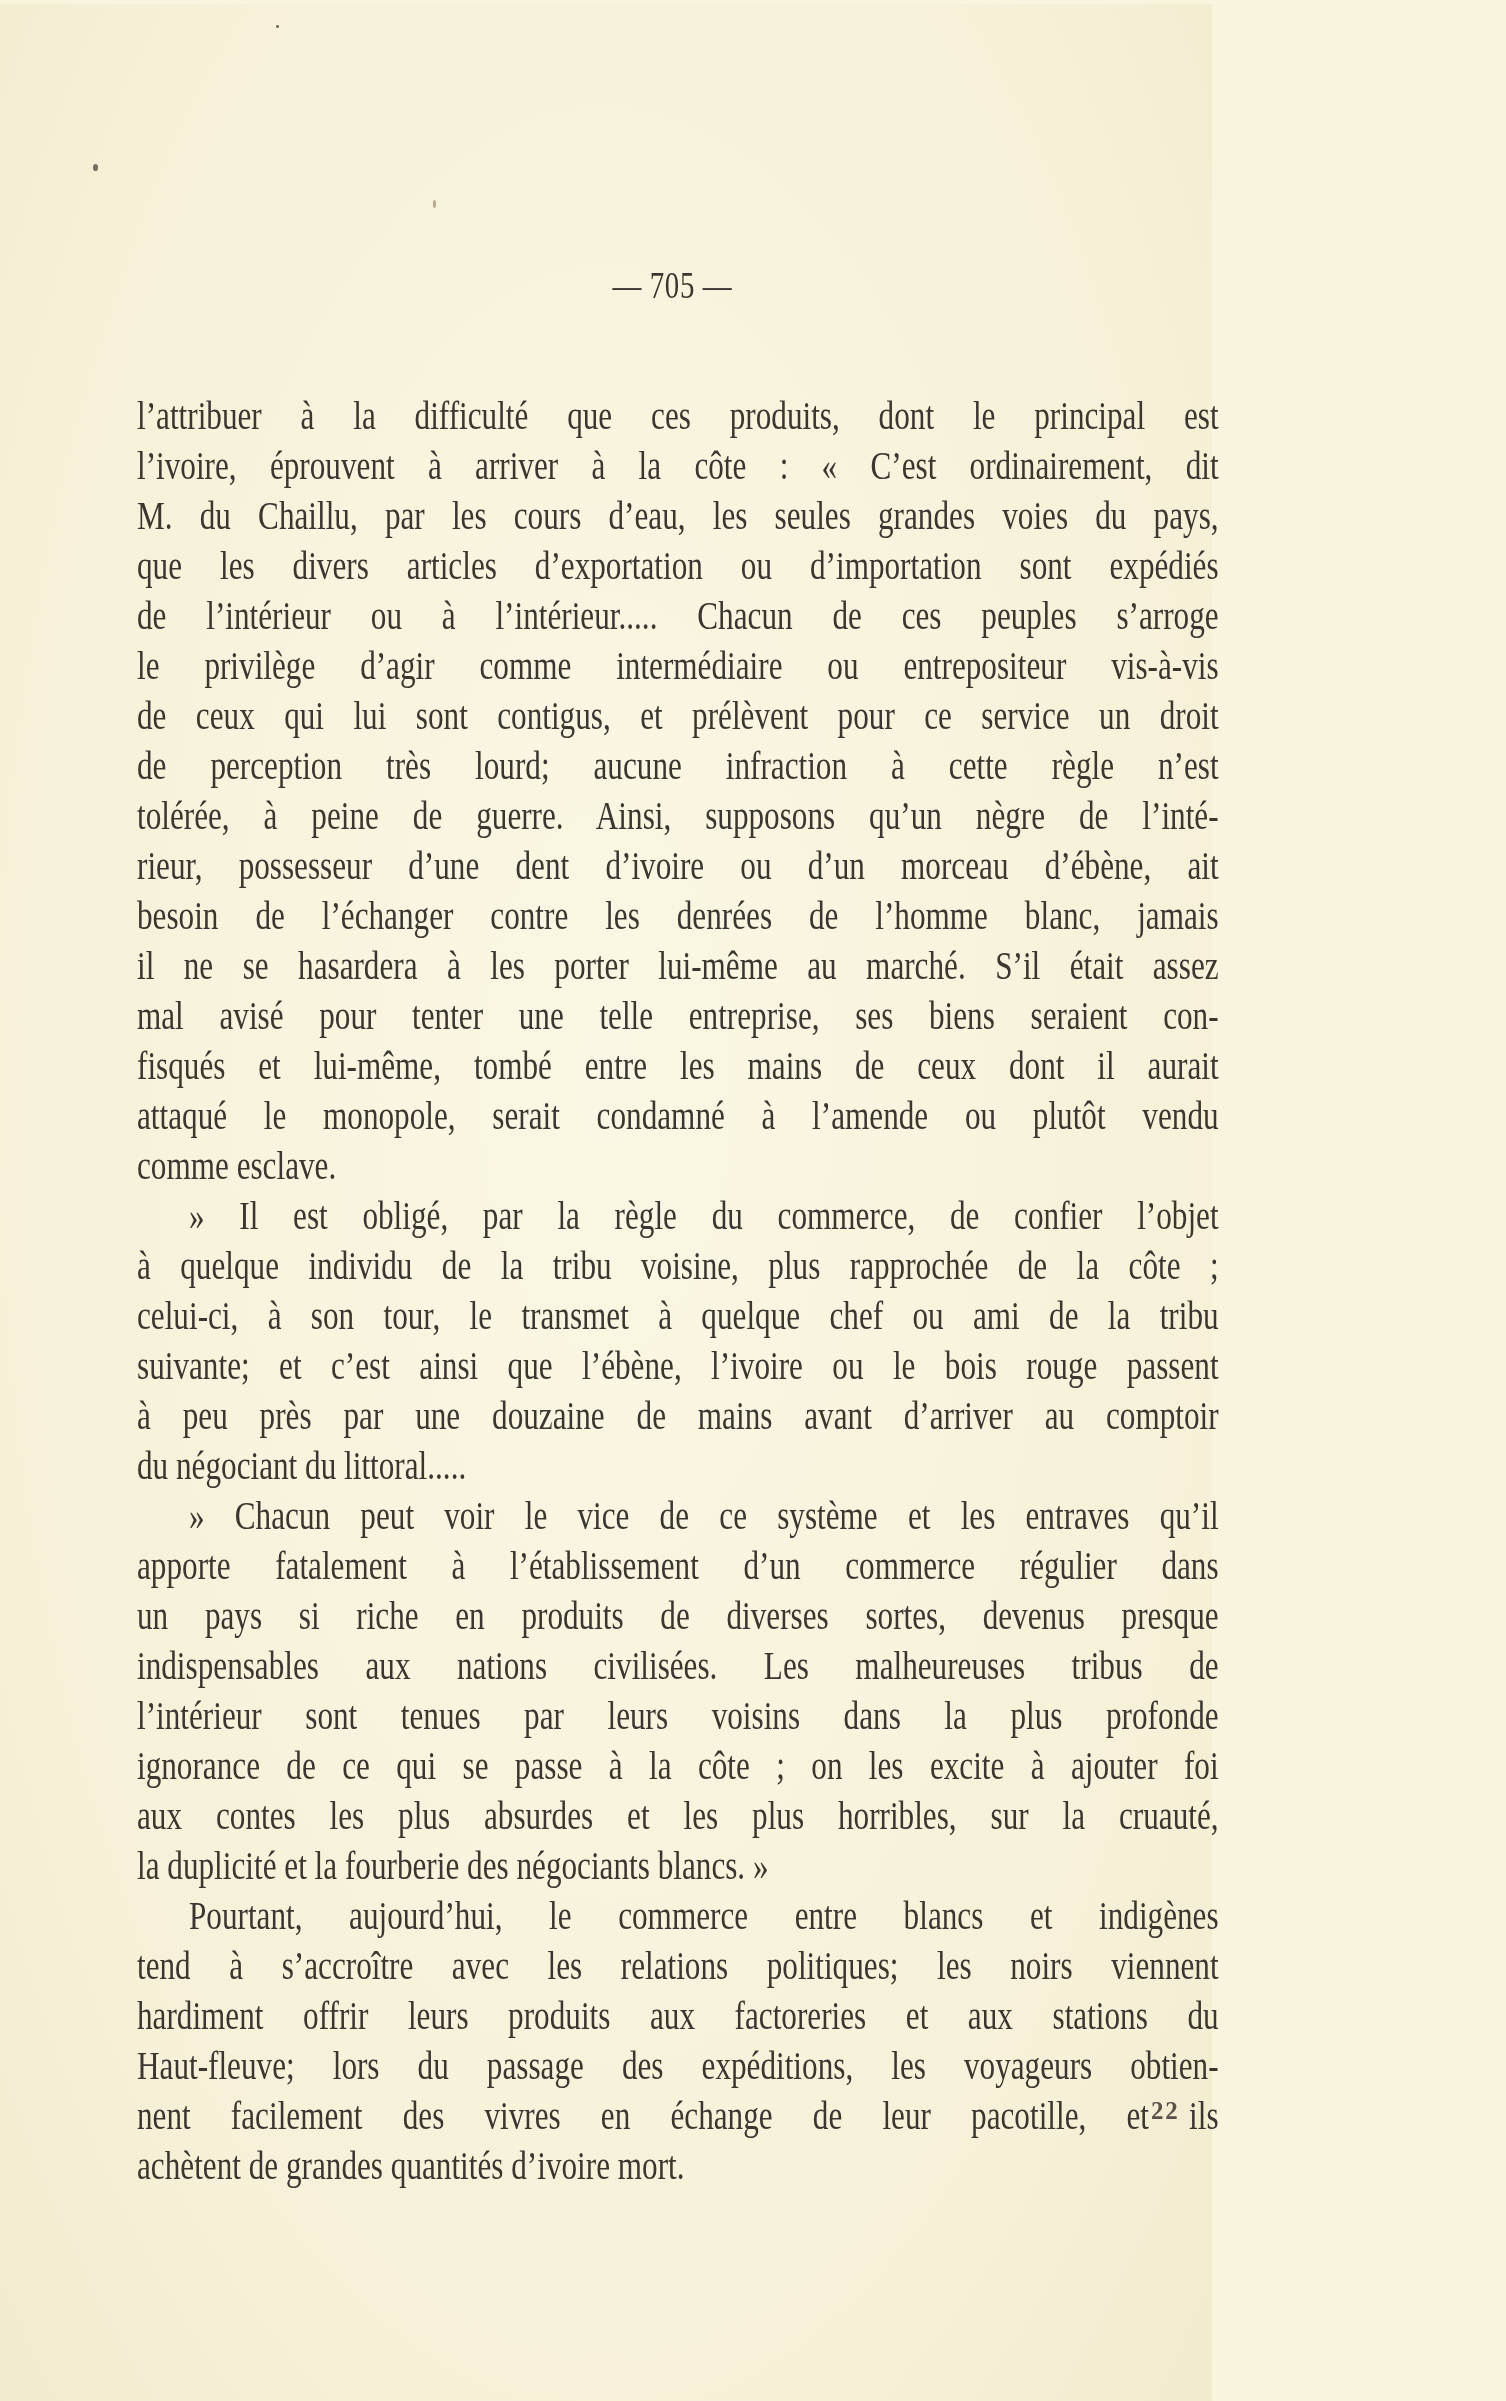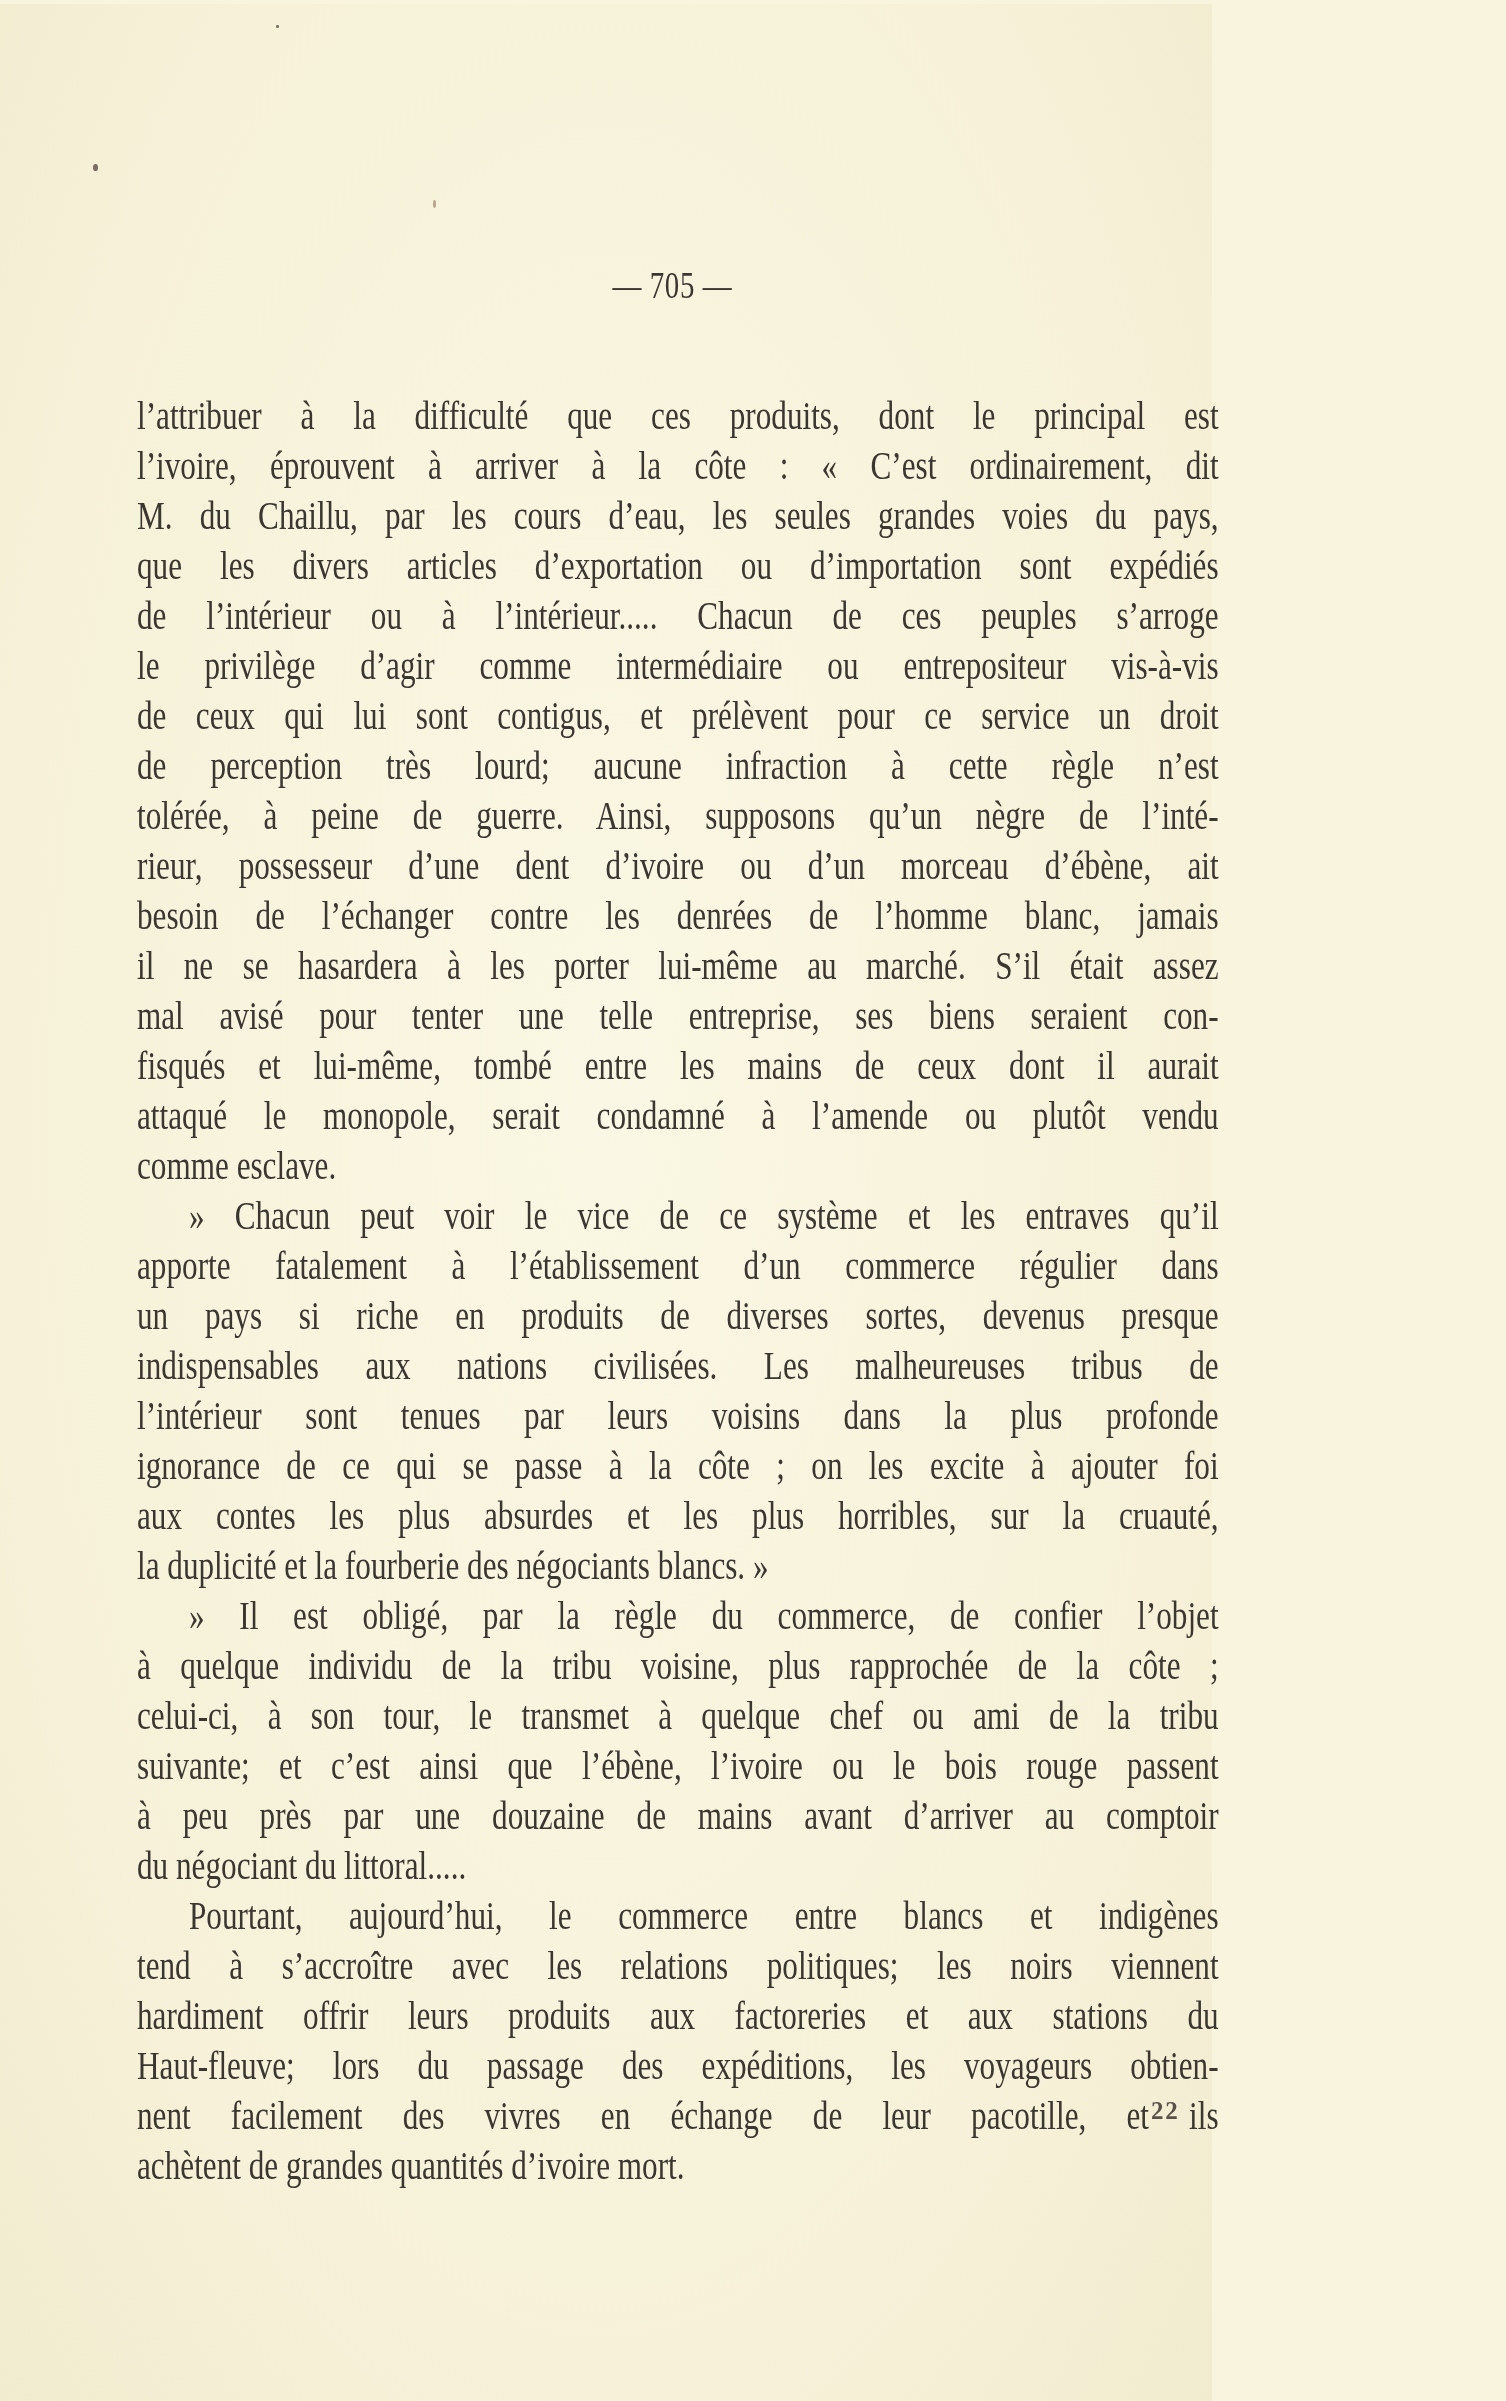--- a/index.html
+++ b/index.html
@@ -60,36 +60,36 @@
         <div class="line">tolérée, à peine de guerre. Ainsi, supposons qu’un nègre de l’inté-</div>
         <div class="line">rieur, possesseur d’une dent d’ivoire ou d’un morceau d’ébène, ait</div>
         <div class="line">besoin de l’échanger contre les denrées de l’homme blanc, jamais</div>
         <div class="line">il ne se hasardera à les porter lui-même au marché. S’il était assez</div>
         <div class="line">mal avisé pour tenter une telle entreprise, ses biens seraient con-</div>
         <div class="line">fisqués et lui-même, tombé entre les mains de ceux dont il aurait</div>
         <div class="line">attaqué le monopole, serait condamné à l’amende ou plutôt vendu</div>
         <div class="line last">comme esclave.</div>
       </div>
       <div>
+        <div class="line indent">» Il est obligé, par la règle du commerce, de confier l’objet</div>
+        <div class="line">à quelque individu de la tribu voisine, plus rapprochée de la côte ;</div>
+        <div class="line">celui-ci, à son tour, le transmet à quelque chef ou ami de la tribu</div>
+        <div class="line">suivante; et c’est ainsi que l’ébène, l’ivoire ou le bois rouge passent</div>
+        <div class="line">à peu près par une douzaine de mains avant d’arriver au comptoir</div>
+        <div class="line last">du négociant du littoral.....</div>
+      </div>
+      <div>
         <div class="line indent">» Chacun peut voir le vice de ce système et les entraves qu’il</div>
         <div class="line">apporte fatalement à l’établissement d’un commerce régulier dans</div>
         <div class="line">un pays si riche en produits de diverses sortes, devenus presque</div>
         <div class="line">indispensables aux nations civilisées. Les malheureuses tribus de</div>
         <div class="line">l’intérieur sont tenues par leurs voisins dans la plus profonde</div>
         <div class="line">ignorance de ce qui se passe à la côte ; on les excite à ajouter foi</div>
         <div class="line">aux contes les plus absurdes et les plus horribles, sur la cruauté,</div>
         <div class="line last">la duplicité et la fourberie des négociants blancs. »</div>
-      </div>
-      <div>
-        <div class="line indent">» Il est obligé, par la règle du commerce, de confier l’objet</div>
-        <div class="line">à quelque individu de la tribu voisine, plus rapprochée de la côte ;</div>
-        <div class="line">celui-ci, à son tour, le transmet à quelque chef ou ami de la tribu</div>
-        <div class="line">suivante; et c’est ainsi que l’ébène, l’ivoire ou le bois rouge passent</div>
-        <div class="line">à peu près par une douzaine de mains avant d’arriver au comptoir</div>
-        <div class="line last">du négociant du littoral.....</div>
       </div>
       <div>
         <div class="line indent">Pourtant, aujourd’hui, le commerce entre blancs et indigènes</div>
         <div class="line">tend à s’accroître avec les relations politiques; les noirs viennent</div>
         <div class="line">hardiment offrir leurs produits aux factoreries et aux stations du</div>
         <div class="line">Haut-fleuve; lors du passage des expéditions, les voyageurs obtien-</div>
         <div class="line">nent facilement des vivres en échange de leur pacotille, et ils</div>
         <div class="line last">achètent de grandes quantités d’ivoire mort.</div>
       </div>
     </div>

